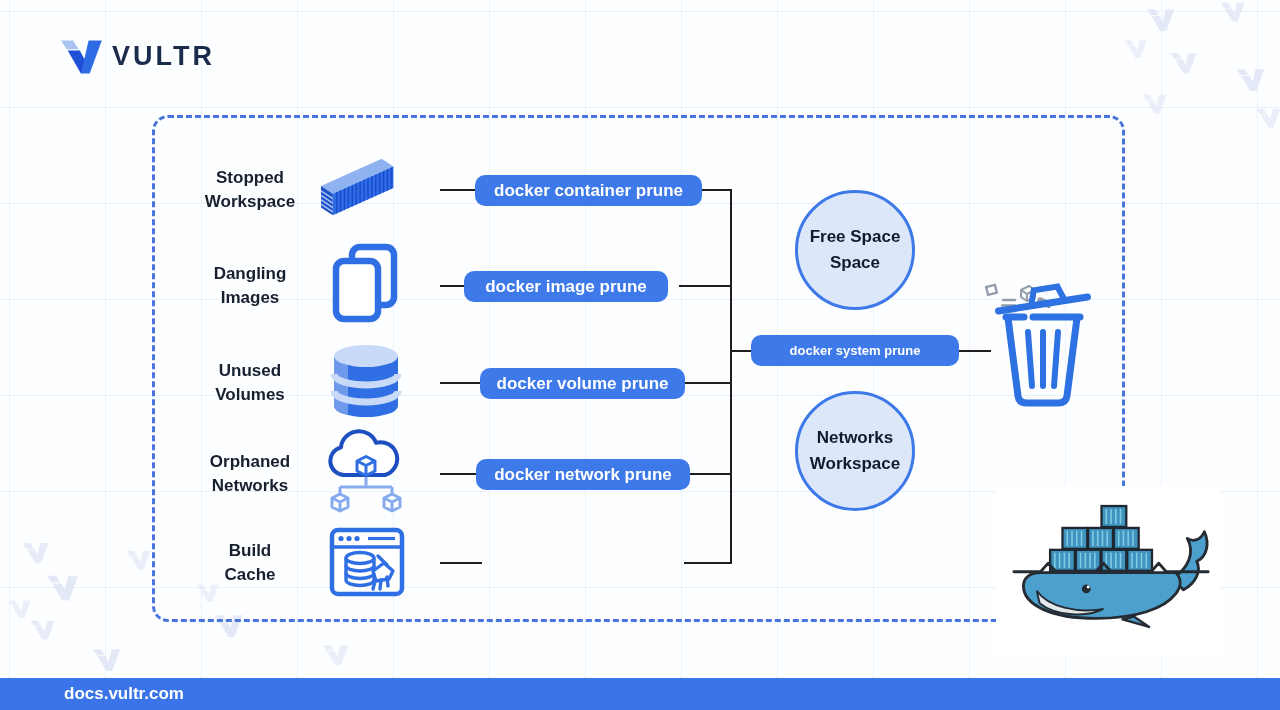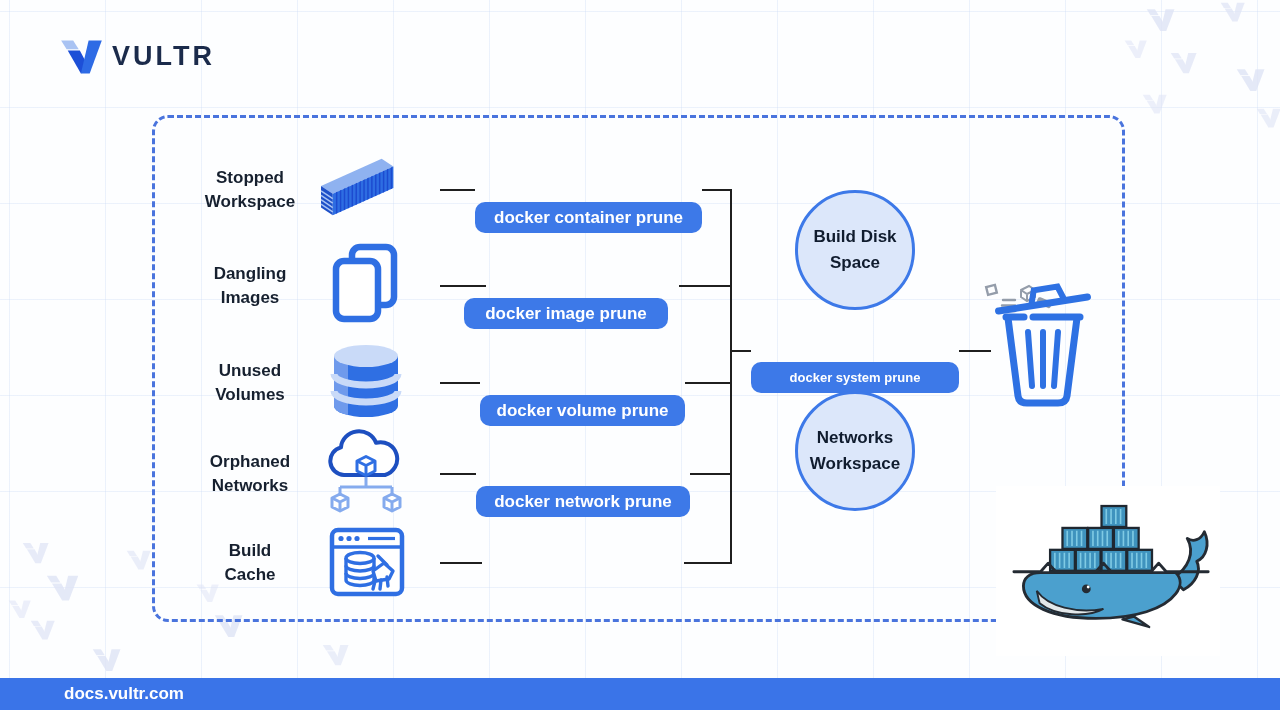--- a/index.html
+++ b/index.html
@@ -19,21 +19,21 @@
   .brand-text { position:absolute; left:112px; top:41px; font-size:27px; font-weight:bold;
     letter-spacing:3px; color:#1b2b4b; }
   
   .frame { position:absolute; left:152px; top:115px; width:973px; height:507px;
     border:3px dashed #4a74dd; border-radius:16px; }
   
   .row-label { position:absolute; left:175px; width:150px; text-align:center;
     font-size:17px; font-weight:bold; line-height:24px; color:#16202f; white-space:pre-line; }
   .pill { position:absolute; height:31px; background:#3d79e8; border-radius:10px;
     color:#fff; font-size:17px; font-weight:bold; text-align:center; line-height:31px;
-    white-space:nowrap;margin-top:27px; }
+    white-space:nowrap; }
   .hline { position:absolute; height:2px; background:#1f1f1f; }
   .vline { position:absolute; width:2px; background:#1f1f1f; }
   .circle { position:absolute; width:120px; height:120px; border-radius:50%;
     background:#dce7fa; border:3px solid #3d79e8; display:flex; align-items:center;
     justify-content:center; text-align:center; font-size:17px; font-weight:bold;
     line-height:26px; color:#101c2e; white-space:pre-line; }
   .whale-bg { position:absolute; left:996px; top:486px; width:224px; height:170px; background:#ffffff; }
   
   .footer { position:absolute; left:0; bottom:0; width:1280px; height:32px; background:#3a74e8; }
   .footer-url { position:absolute; left:64px; top:0; line-height:32px; color:#ffffff;
@@ -249,21 +249,21 @@
     </g>
   </svg>
   <div class="hline" style="left:440px;top:562px;width:42px"></div>
   <div class="hline" style="left:684px;top:562px;width:47px"></div>
 
   <div class="vline" style="left:730px;top:189px;height:375px"></div>
   <div class="hline" style="left:730px;top:350px;width:21px"></div>
   <div class="pill" style="left:751px;top:335px;width:208px;font-size:13px">docker system prune</div>
   <div class="hline" style="left:959px;top:350px;width:32px"></div>
 
-  <div class="circle" style="left:795px;top:190px">Build Disk
+  <div class="circle" style="left:795px;top:190px">Free Space
 Space</div>
   <div class="circle" style="left:795px;top:391px">Networks
 Workspace</div>
 
   <svg class="abs" style="left:983px;top:270px" width="116" height="140" viewBox="0 0 116 140">
     <g stroke="#949daa" stroke-width="2.4" fill="none" stroke-linecap="round">
       <path d="M20 30 h12 M19 35.5 h13 M20 41 h12"></path>
       <path d="M38 20 L46 16 L52 20 L52 27 L44 31 L38 27 Z M38 20 L44 24 L52 20 M44 24 L44 31" stroke-width="2"></path>
       <rect x="4" y="16" width="9" height="8" transform="rotate(-14 8 20)"></rect>
     </g>

